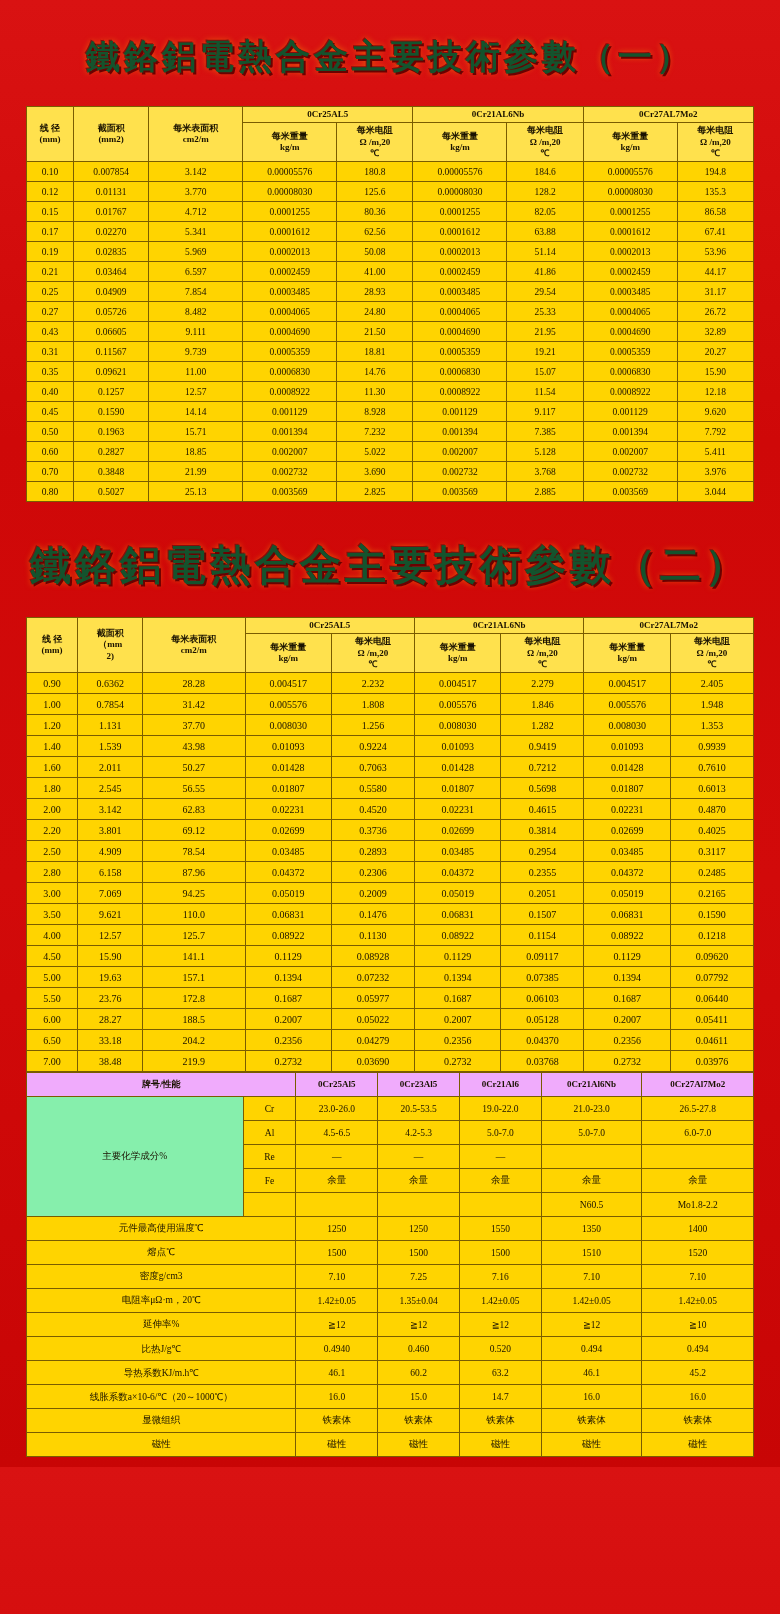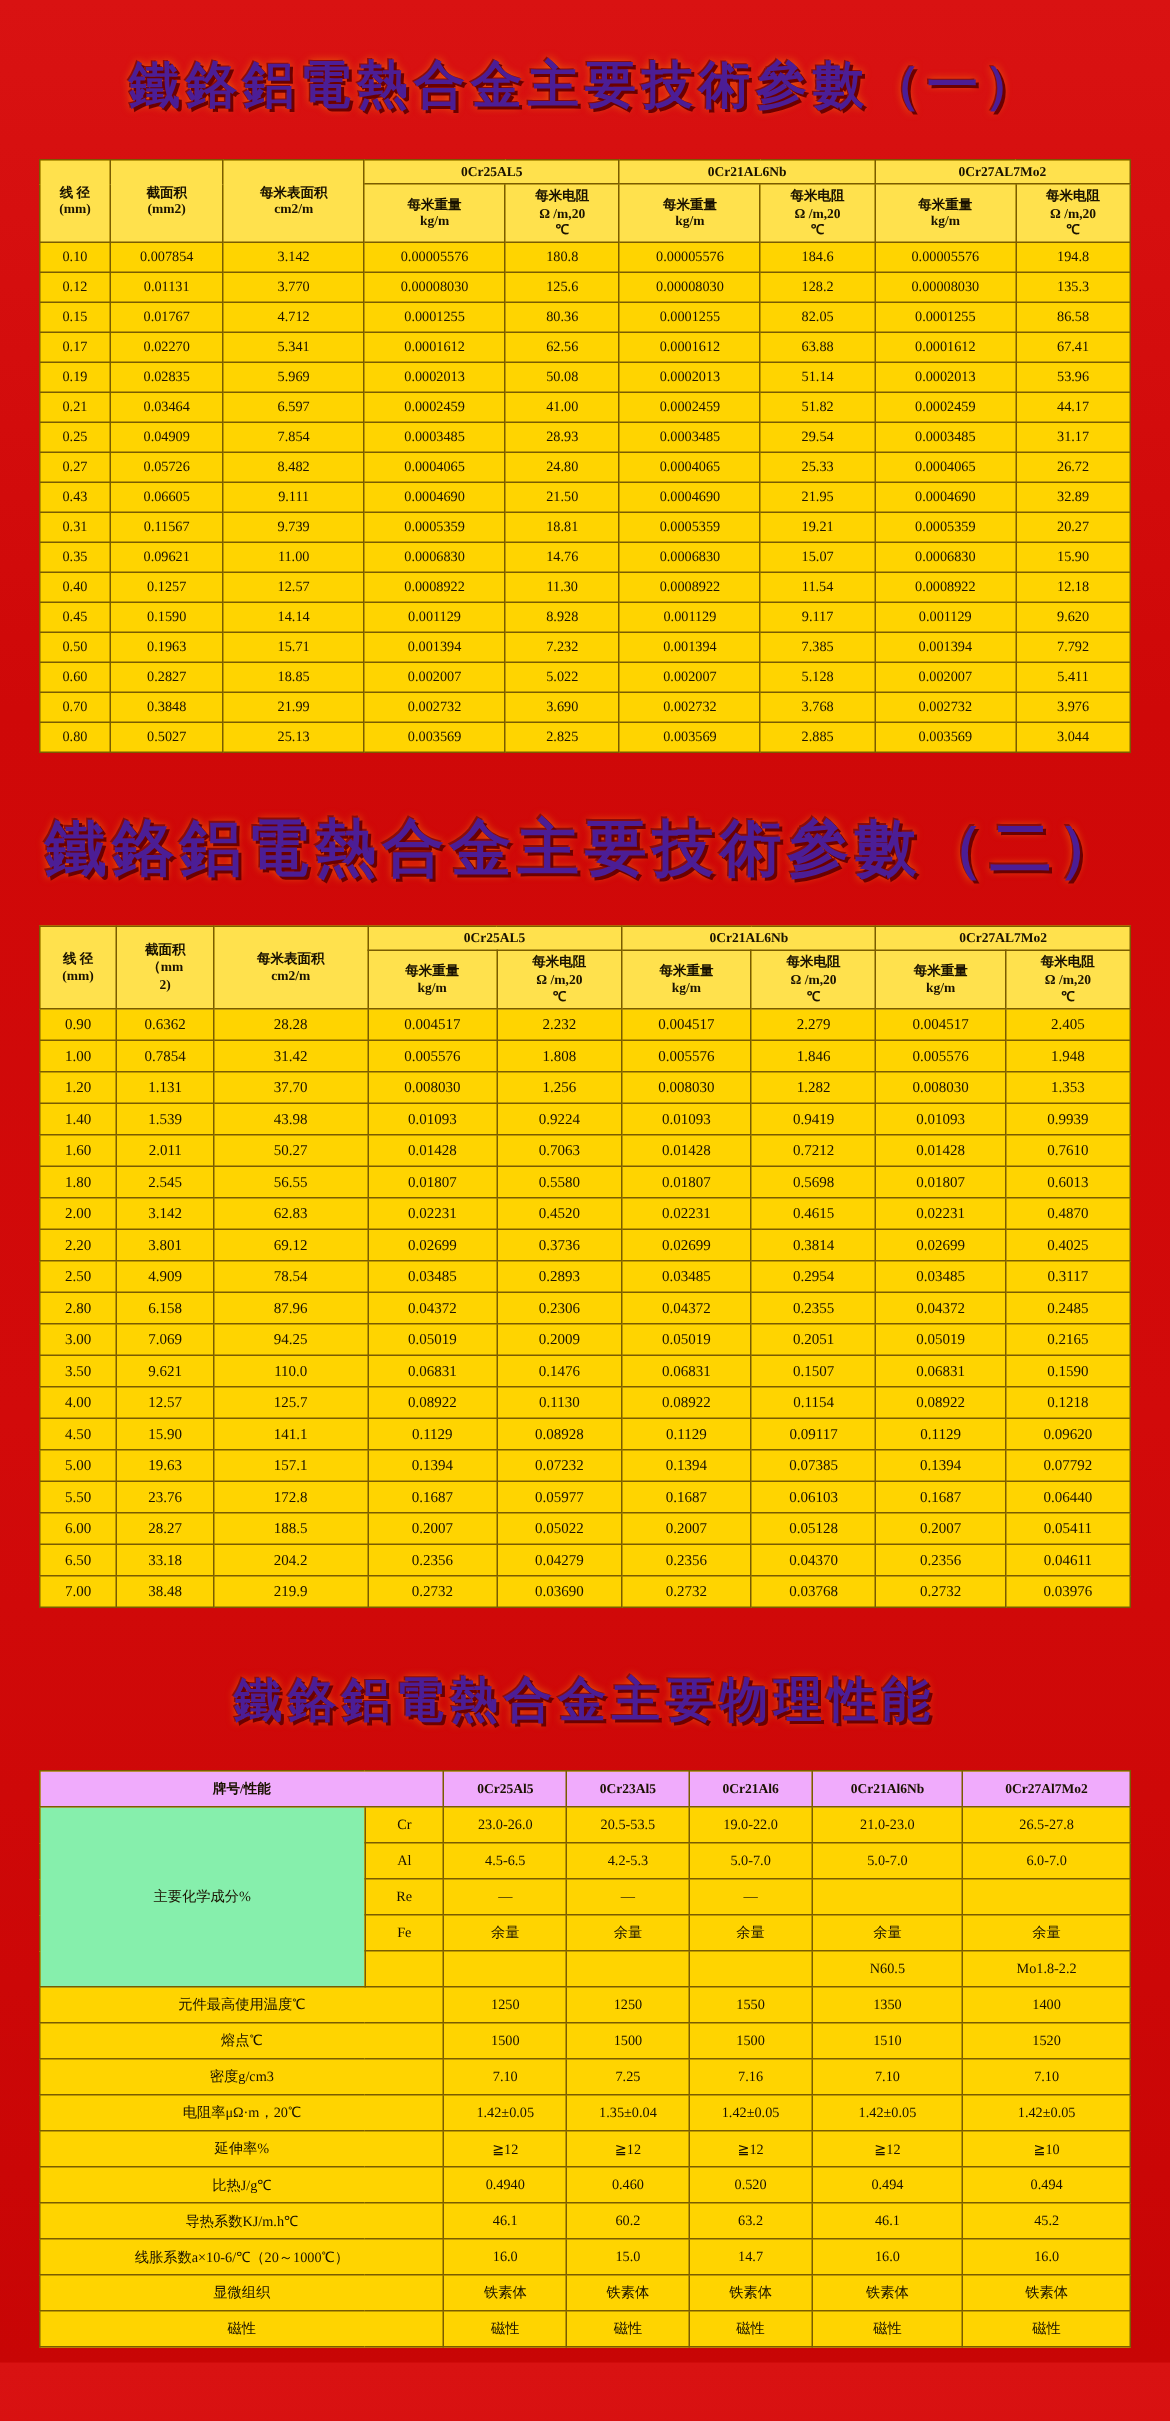--- a/index.html
+++ b/index.html
@@ -9,21 +9,21 @@
     background:linear-gradient(180deg,#d91212 0%,#cf0808 30%,#d20a0a 60%,#c80505 100%);
     font-family:"Liberation Serif", serif;
     color:#000;
   }
   .page{width:780px;position:relative;padding-bottom:10px;}
 
   .title{
     text-align:center;
     font-family:"Liberation Serif", serif;
     font-weight:bold;
-    color:#4c1d95;
+    color:#14532d;
     letter-spacing:4px;
     text-shadow:2px 2px 0 #6b0000, -1px -1px 0 #8a0b0b, 0 0 6px rgba(255,180,0,.6);
   }
   #title1{font-size:34px;padding:34px 0 26px;}
   #title2{font-size:41px;padding:36px 0 24px;}
   #title3{font-size:32px;padding:40px 0 24px;}
 
   .tablewrap{padding:0 26px;}
   table{
     border-collapse:collapse;
@@ -174,21 +174,21 @@
             <td>0.0002013</td>
             <td>53.96</td>
           </tr>
           <tr>
             <td>0.21</td>
             <td>0.03464</td>
             <td>6.597</td>
             <td>0.0002459</td>
             <td>41.00</td>
             <td>0.0002459</td>
-            <td>51.82</td>
+            <td>41.86</td>
             <td>0.0002459</td>
             <td>44.17</td>
           </tr>
           <tr>
             <td>0.25</td>
             <td>0.04909</td>
             <td>7.854</td>
             <td>0.0003485</td>
             <td>28.93</td>
             <td>0.0003485</td>
@@ -570,21 +570,20 @@
             <td>0.03690</td>
             <td>0.2732</td>
             <td>0.03768</td>
             <td>0.2732</td>
             <td>0.03976</td>
           </tr>
         </tbody>
     </table>
   </div>
 
-  <div class="title" id="title3">鐵鉻鋁電熱合金主要物理性能</div>
 
   <div class="tablewrap">
     <table class="t3">
       <thead>
         <tr>
           <td colspan="2">牌号/性能</td>
           <td>0Cr25Al5</td>
           <td>0Cr23Al5</td>
           <td>0Cr21Al6</td>
           <td>0Cr21Al6Nb</td>

